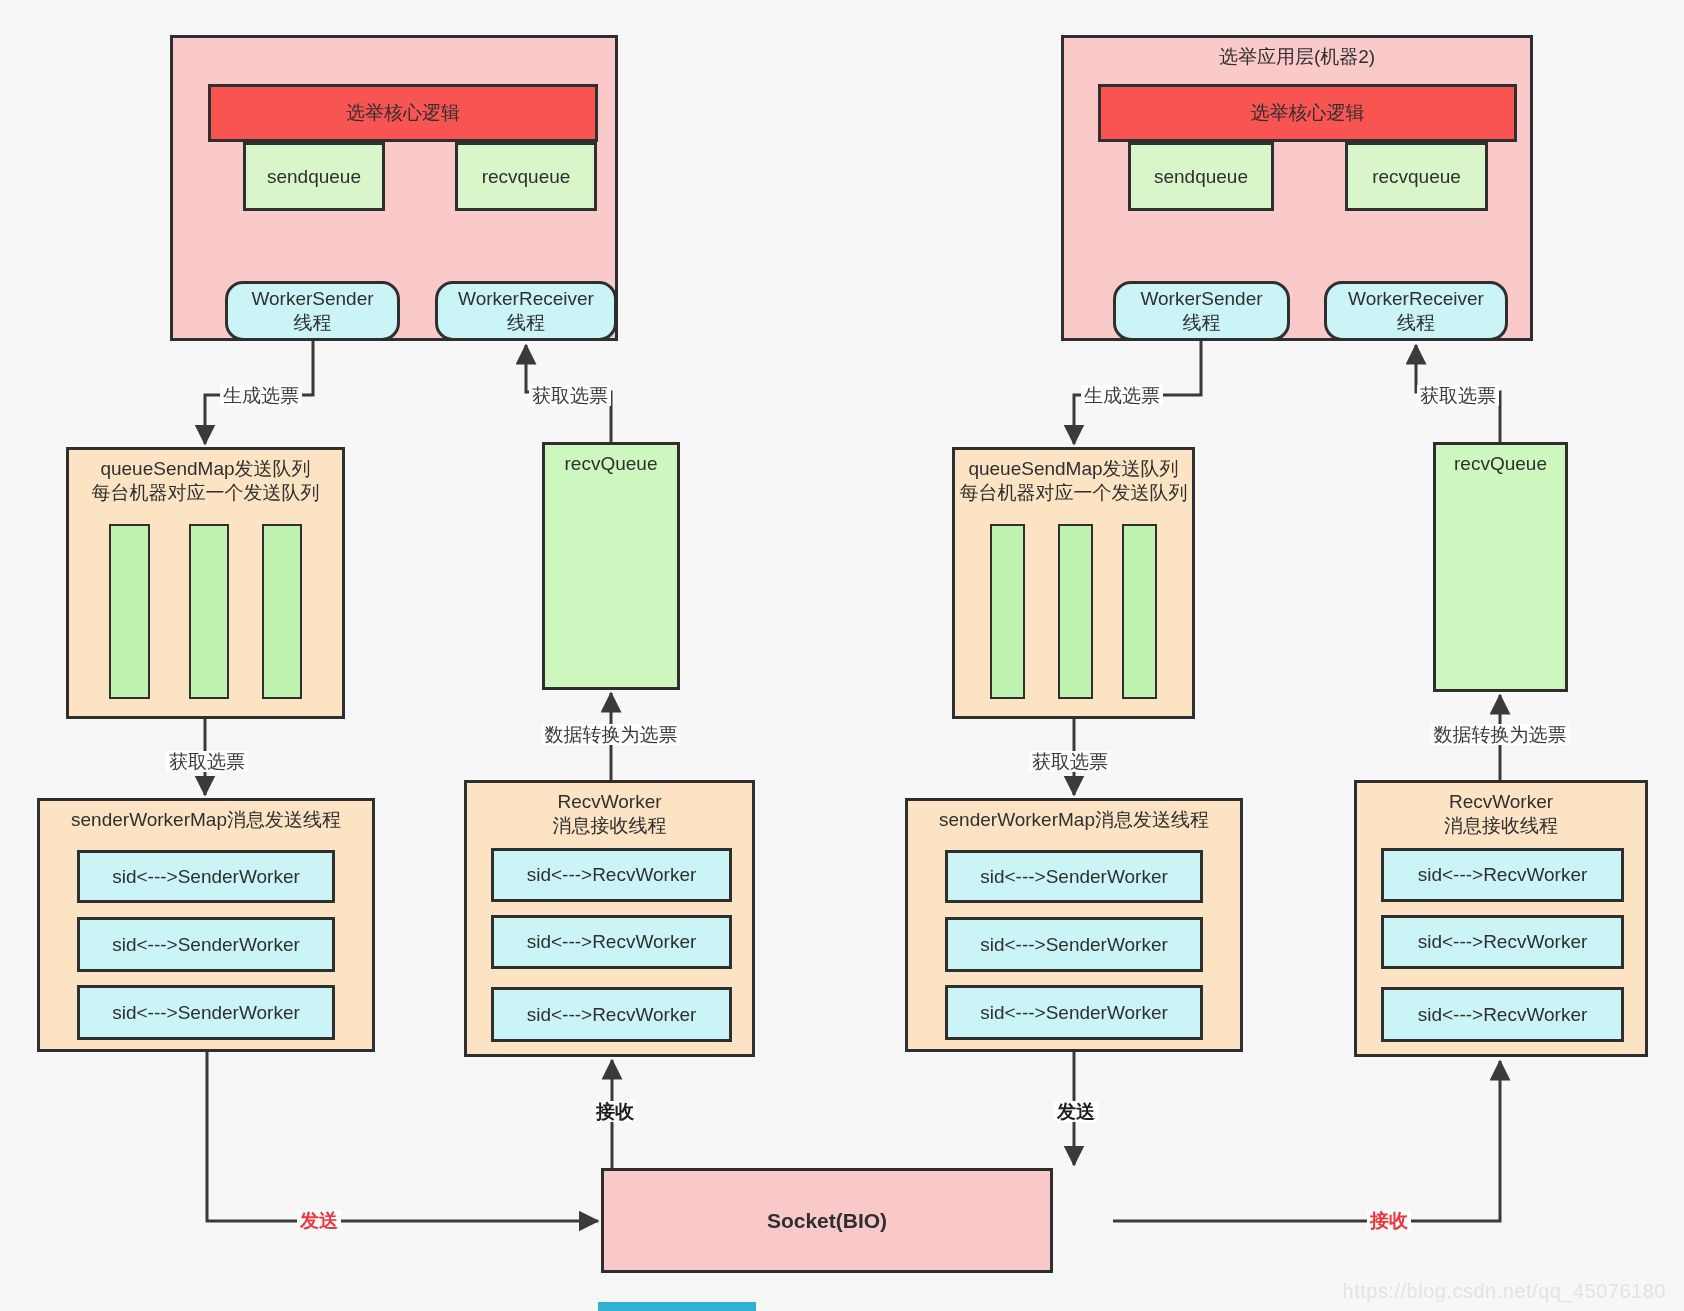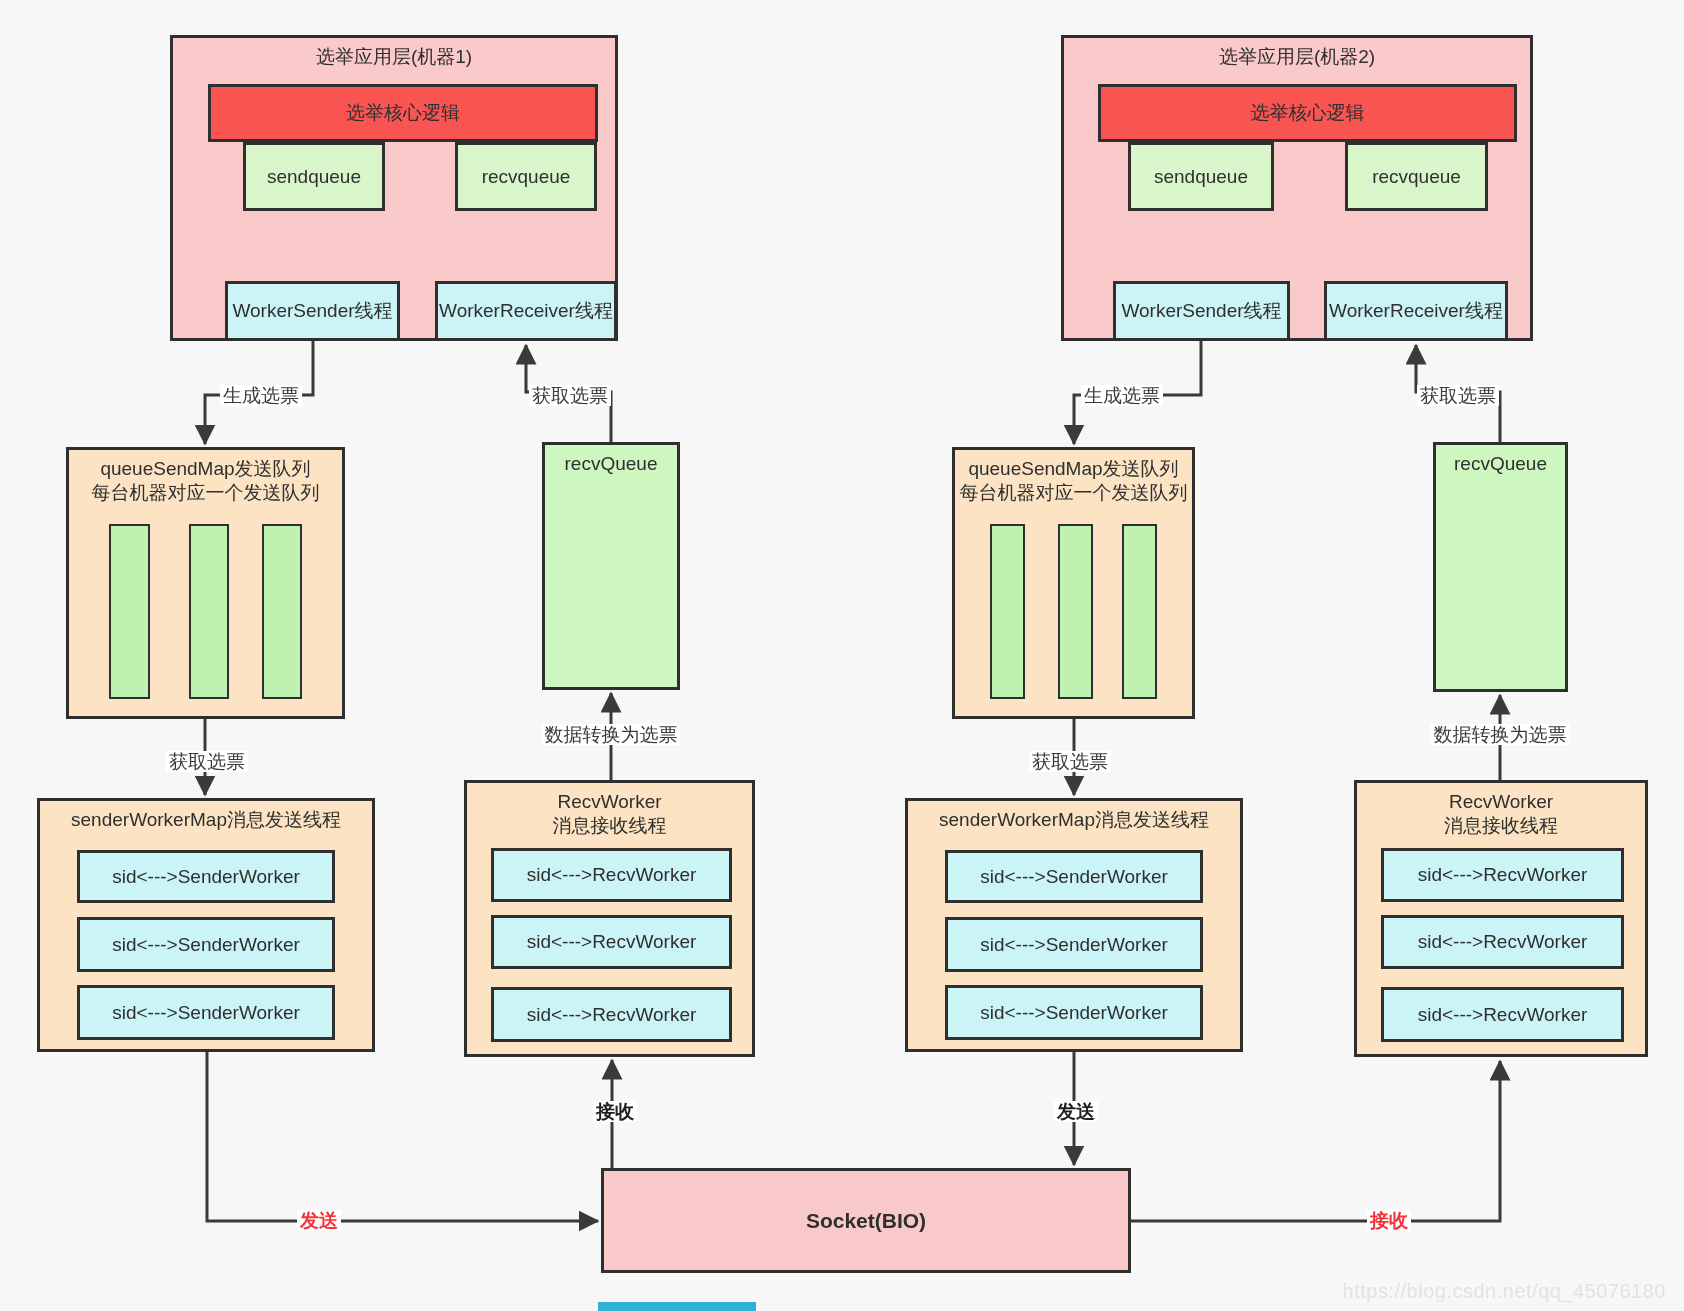--- a/index.html
+++ b/index.html
@@ -8,21 +8,21 @@
     --thread-cyan:#cbf4f7; --map-orange:#fbe3c3; --socket-pink:#f9c9c9;
     --line-dark:#3a3a3a; --label-red:#f5333a; --bottom-strip-blue:#31b0d5;
   }
   html,body{margin:0;padding:0;background:#ddd;}
   .stage{position:relative;width:1684px;height:1311px;background:var(--page-bg);
     overflow:hidden;font-family:"Liberation Sans","DejaVu Sans",sans-serif;color:#2f2f2f;}
   .abs{position:absolute;box-sizing:border-box;}
   .bordered{border:3px solid #2f2f2f;}
   .center{display:flex;align-items:center;justify-content:center;text-align:left;}
   .fs{font-size:19px;line-height:1.25;}
-  .two-line{flex-direction:row;}
+  .two-line{flex-direction:column;border-radius:18px;}
   .boxtitle{position:absolute;top:7px;left:0;right:0;text-align:center;font-size:19px;line-height:1.25;}
   .lbl{position:absolute;transform:translateX(-50%);background:#ffffff;padding:0 3px;
     font-size:19px;line-height:21px;white-space:nowrap;color:#3a3a3a;}
   .lbl.bold{font-weight:bold;color:#1f1f1f;}
   .lbl.red{font-weight:bold;color:var(--label-red);}
   .conn{stroke:var(--line-dark);stroke-width:3;fill:none;}
   .watermark{position:absolute;right:18px;bottom:8px;font-size:20px;color:#e2e2e2;
     letter-spacing:.5px;}
 </style>
 </head>
@@ -50,21 +50,20 @@
     <path class="conn" d="M1416,281 L1416,214" marker-end="url(#ah)"></path>
     <path class="conn" d="M1201,341 L1201,395 L1074,395 L1074,444" marker-end="url(#ah)"></path>
     <path class="conn" d="M1500,442 L1500,392 L1416,392 L1416,345" marker-end="url(#ah)"></path>
     <path class="conn" d="M1074,719 L1074,795" marker-end="url(#ah)"></path>
     <path class="conn" d="M1500,780 L1500,695" marker-end="url(#ah)"></path>
     <path class="conn" d="M1074,1052 L1074,1165" marker-end="url(#ah)"></path>
     <path class="conn" d="M1113,1221 L1500,1221 L1500,1061" marker-end="url(#ah)"></path>
   </svg>
 
   <div class="abs bordered" style="left:170px;top:35px;width:448px;height:306px;background:var(--container-pink);">
-    <div class="boxtitle">选举应用层(机器1)</div>
     <div class="abs bordered center fs" style="left:35px;top:46px;width:390px;height:58px;background:var(--core-red);">
       <span>选举核心逻辑</span>
     </div>
     <div class="abs bordered center fs" style="left:70px;top:104px;width:142px;height:69px;background:var(--queue-green);">
       <span>sendqueue</span>
     </div>
     <div class="abs bordered center fs" style="left:282px;top:104px;width:142px;height:69px;background:var(--queue-green);">
       <span>recvqueue</span>
     </div>
     <div class="abs bordered center fs two-line" style="left:52px;top:243px;width:175px;height:60px;background:var(--thread-cyan);">
@@ -177,21 +176,21 @@
       <span>sid&lt;---&gt;RecvWorker</span>
     </div>
     <div class="abs bordered center fs" style="left:24px;top:132px;width:243px;height:54px;background:var(--thread-cyan);">
       <span>sid&lt;---&gt;RecvWorker</span>
     </div>
     <div class="abs bordered center fs" style="left:24px;top:204px;width:243px;height:55px;background:var(--thread-cyan);">
       <span>sid&lt;---&gt;RecvWorker</span>
     </div>
   </div>
 
-  <div class="abs bordered center" style="left:601px;top:1168px;width:530px;height:105px;background:var(--socket-pink);font-size:21px;font-weight:bold;">
+  <div class="abs bordered center" style="left:601px;top:1168px;width:452px;height:105px;background:var(--socket-pink);font-size:21px;font-weight:bold;">
     <span>Socket(BIO)</span>
   </div>
 
   <div class="lbl" style="left:261px;top:385px;">生成选票</div>
   <div class="lbl" style="left:570px;top:385px;">获取选票</div>
   <div class="lbl" style="left:207px;top:751px;">获取选票</div>
   <div class="lbl" style="left:611px;top:724px;">数据转换为选票</div>
   <div class="lbl bold" style="left:615px;top:1101px;">接收</div>
   <div class="lbl red" style="left:319px;top:1210px;">发送</div>
 

